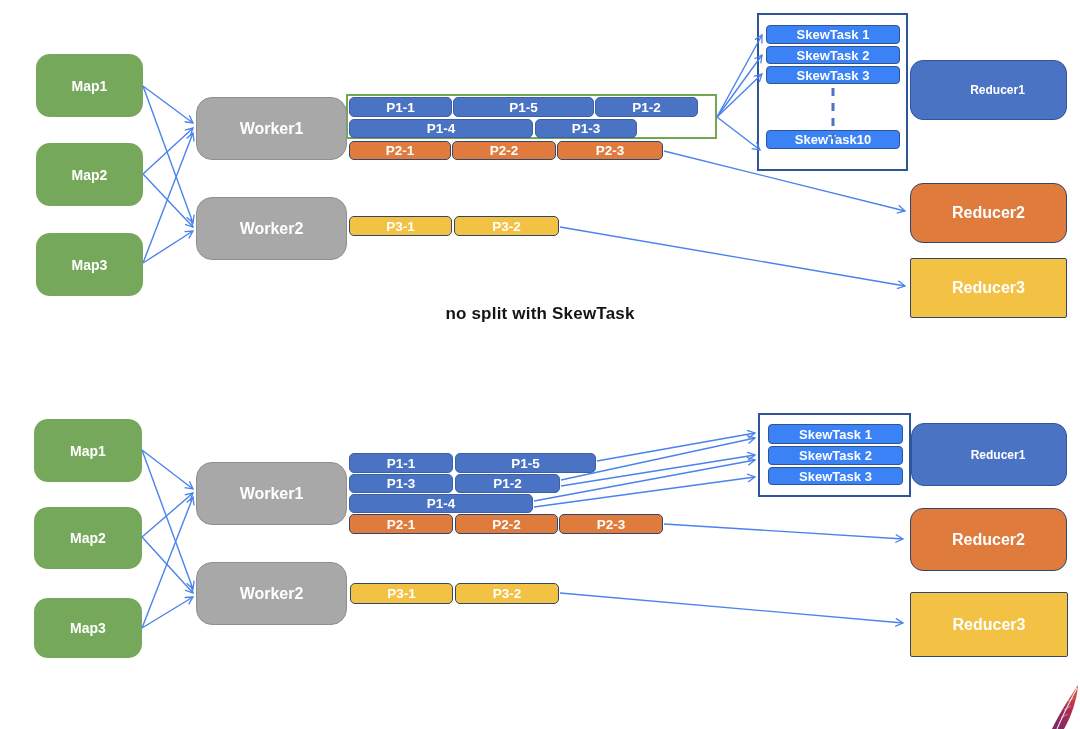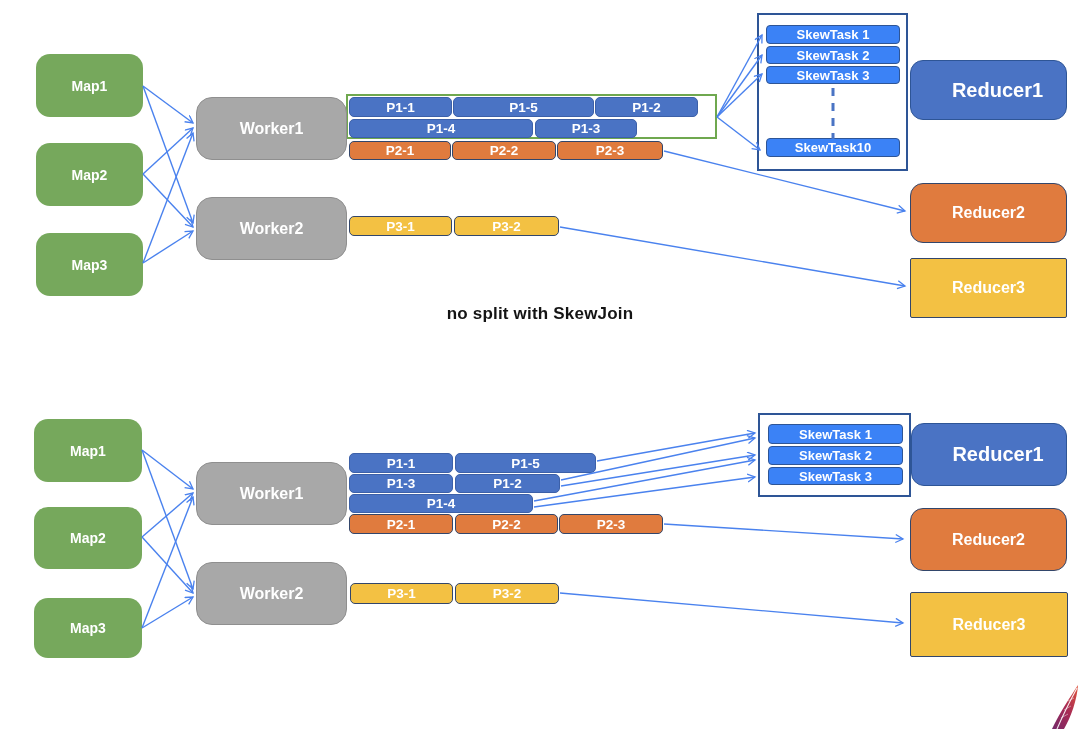--- a/index.html
+++ b/index.html
@@ -10,21 +10,21 @@
   .box{
     position:absolute;display:flex;align-items:center;justify-content:center;
     color:#ffffff;font-weight:700;box-sizing:border-box;white-space:nowrap;z-index:2;
   }
   .map{background:#76a85c;border-radius:14px;font-size:14px;}
   .worker{background:#a8a8a8;border:1px solid #8f8f8f;border-radius:16px;font-size:16px;}
   .pblue{background:#4a73c4;border:1.5px solid #3c60a8;border-radius:5px;font-size:13.5px;}
   .porange{background:#e07b3e;border:1.5px solid #32466b;border-radius:5px;font-size:13.5px;}
   .pyellow{background:#f3c143;border:1.5px solid #32466b;border-radius:5px;font-size:13.5px;}
   .task{background:#3b82f6;border:1.5px solid #2e5596;border-radius:4px;font-size:13px;}
-  .rblue{background:#4a73c4;border:1.5px solid #2e5596;border-radius:13px;font-size:20px;padding-left:18px;}
+  .rblue{background:#4a73c4;border:1.5px solid #2e5596;border-radius:13px;font-size:12px;padding-left:18px;}
   .rorange{background:#e07b3e;border:1.5px solid #32466b;border-radius:13px;font-size:16px;}
   .ryellow{background:#f3c143;border:1.5px solid #32466b;border-radius:2px;font-size:16px;}
   .frame{position:absolute;box-sizing:border-box;background:#ffffff;z-index:1;}
   .frame.green{border:2px solid #6fa84f;background:transparent;}
   .frame.blue{border:2px solid #2e5596;}
   .caption{
     position:absolute;left:0;width:1080px;text-align:center;color:#141414;
     font-weight:700;font-size:17px;letter-spacing:.2px;z-index:2;
   }
   svg.wires{position:absolute;left:0;top:0;z-index:5;pointer-events:none;}
@@ -56,27 +56,27 @@
   <div class="box porange" style="left:452px;top:141px;width:104px;height:19px">P2-2</div>
   <div class="box porange" style="left:557px;top:141px;width:106px;height:19px">P2-3</div>
 
   <div class="box pyellow" style="left:349px;top:216px;width:103px;height:20px">P3-1</div>
   <div class="box pyellow" style="left:454px;top:216px;width:105px;height:20px">P3-2</div>
 
   <div class="frame blue" style="left:757px;top:13px;width:151px;height:158px"></div>
   <div class="box task" style="left:766px;top:25px;width:134px;height:19px">SkewTask 1</div>
   <div class="box task" style="left:766px;top:46px;width:134px;height:18px">SkewTask 2</div>
   <div class="box task" style="left:766px;top:66px;width:134px;height:18px">SkewTask 3</div>
-  <div class="box task" style="left:766px;top:138px;width:134px;height:19px">SkewTask10</div>
+  <div class="box task" style="left:766px;top:130px;width:134px;height:19px">SkewTask10</div>
 
   <div class="box rblue" style="left:910px;top:60px;width:157px;height:60px">Reducer1</div>
   <div class="box rorange" style="left:910px;top:183px;width:157px;height:60px">Reducer2</div>
   <div class="box ryellow" style="left:910px;top:258px;width:157px;height:60px">Reducer3</div>
 
-  <div class="caption" style="top:304px">no split with SkewJoin</div>
+  <div class="caption" style="top:304px">no split with SkewTask</div>
 
   <div class="box map" style="left:34px;top:419px;width:108px;height:63px">Map1</div>
   <div class="box map" style="left:34px;top:507px;width:108px;height:62px">Map2</div>
   <div class="box map" style="left:34px;top:598px;width:108px;height:60px">Map3</div>
 
   <div class="box worker" style="left:196px;top:462px;width:151px;height:63px">Worker1</div>
   <div class="box worker" style="left:196px;top:562px;width:151px;height:63px">Worker2</div>
 
   <div class="box pblue" style="left:349px;top:453px;width:104px;height:20px">P1-1</div>
   <div class="box pblue" style="left:455px;top:453px;width:141px;height:20px">P1-5</div>

